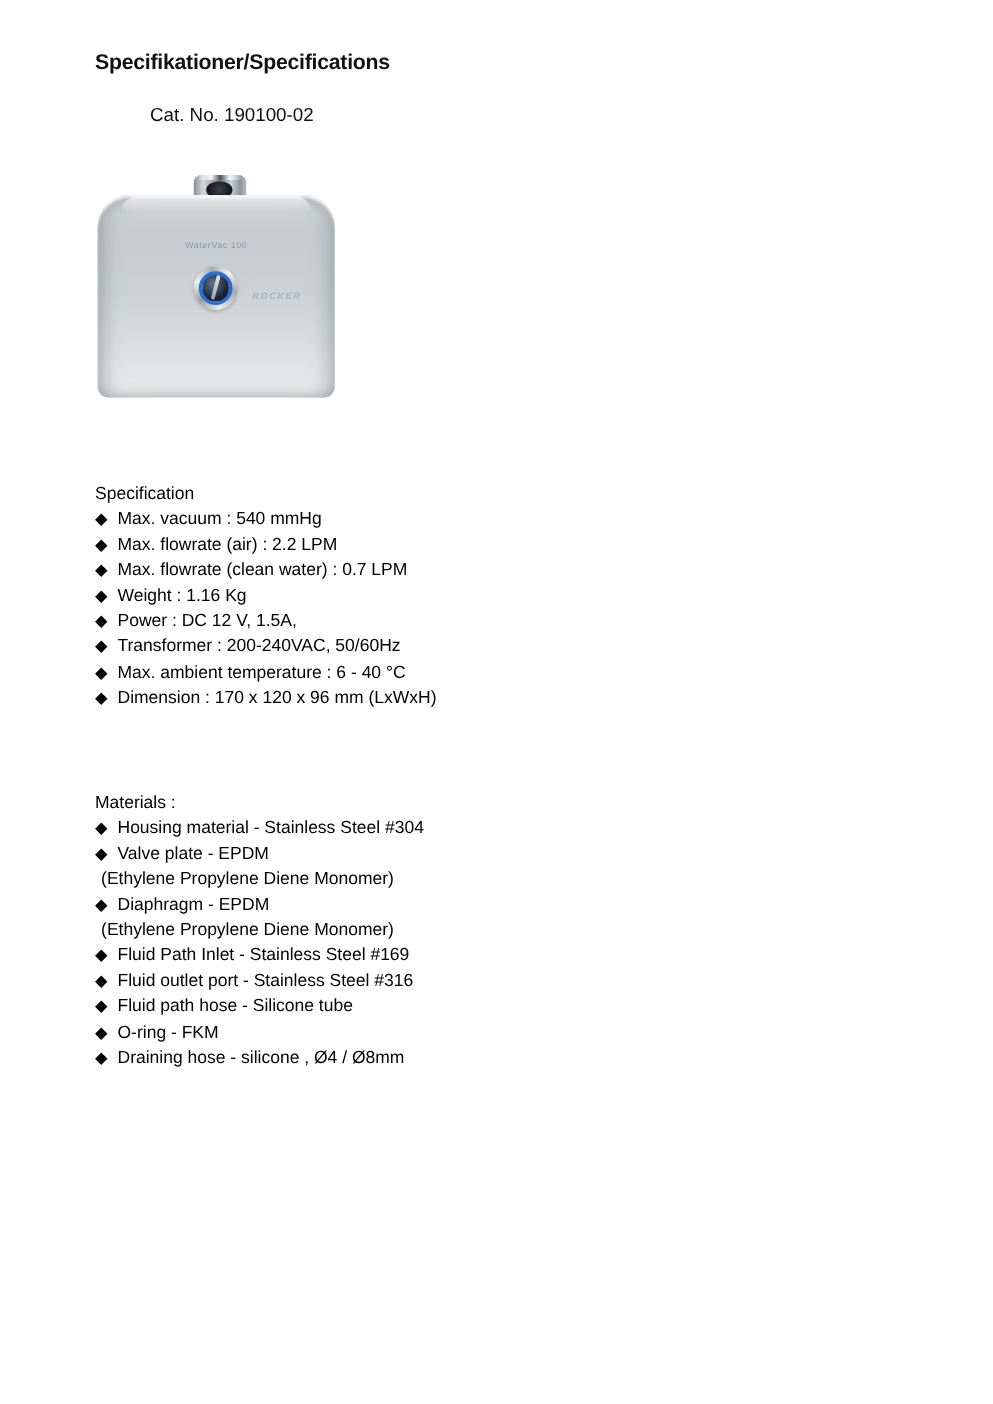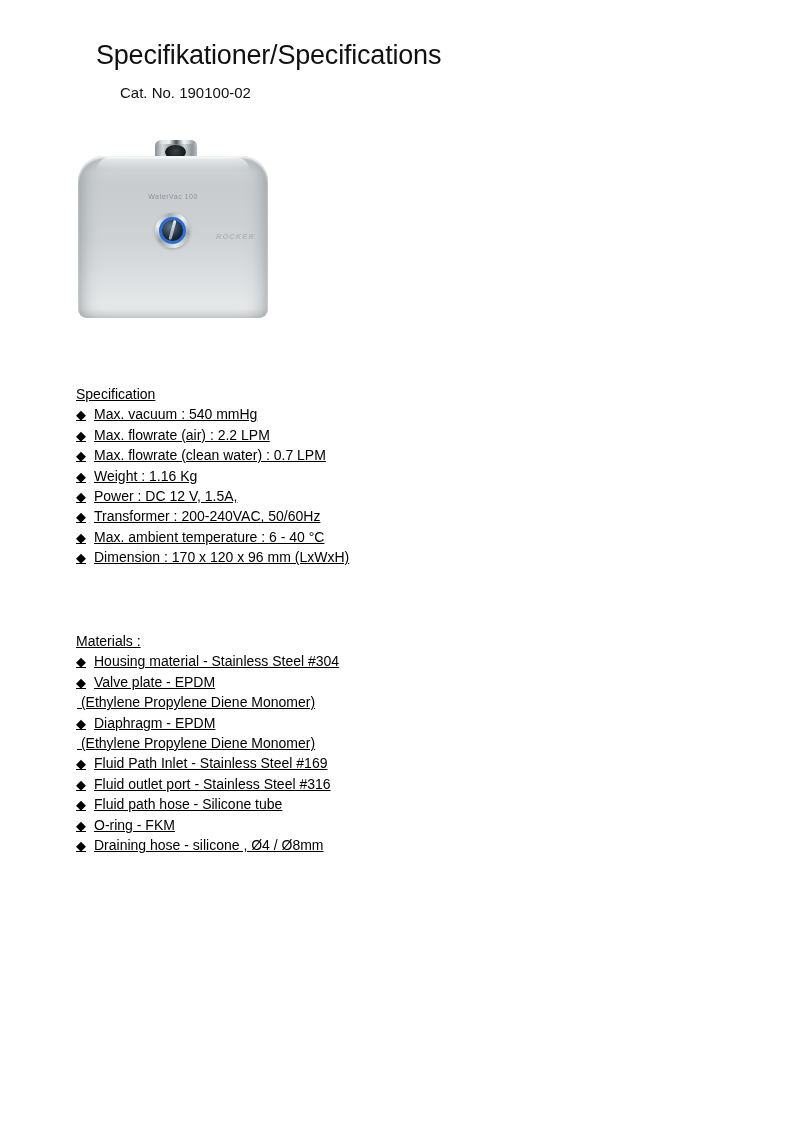--- a/index.html
+++ b/index.html
@@ -12,25 +12,24 @@
     font-family: "Liberation Sans", sans-serif;
     color: #000000;
     overflow: hidden;
   }
 
   
   .title {
     position: absolute;
     left: 76px;
     top: 40px;
-    font-size: 27px;
-    font-weight: 400;
+    font-size: 17px;
+    font-weight: 700;
     letter-spacing: -0.2px;
     color: #111111;
-    margin-left: 20px;
   }
   .catno {
     position: absolute;
     left: 76px;
     top: 84px;
     font-size: 15px;
     color: #111111;
     margin-left: 44px;
   }
 
@@ -132,30 +131,30 @@
     top: 7px;
     width: 3px;
     height: 20px;
     border-radius: 2px;
     background: linear-gradient(180deg, #e8ecee, #97a0a7);
     transform: rotate(15deg);
   }
   .brand {
     position: absolute;
     top: 76px;
-    right: 13px;
+    right: 27px;
     font-size: 7.5px;
     font-weight: bold;
     font-style: italic;
     color: #aeb4b9;
     letter-spacing: 1.1px;
   }
 
   
-  .block { position: absolute; left: 76px; text-decoration: underline; }
+  .block { position: absolute; left: 76px; }
   .block.spec { top: 384px; }
   .block.mats { top: 588px; margin-top: 43px; }
   .heading {
     font-size: 14px;
     line-height: 20.4px;
     height: 20.4px;
     color: #000000;
   }
   .line {
     display: flex;

